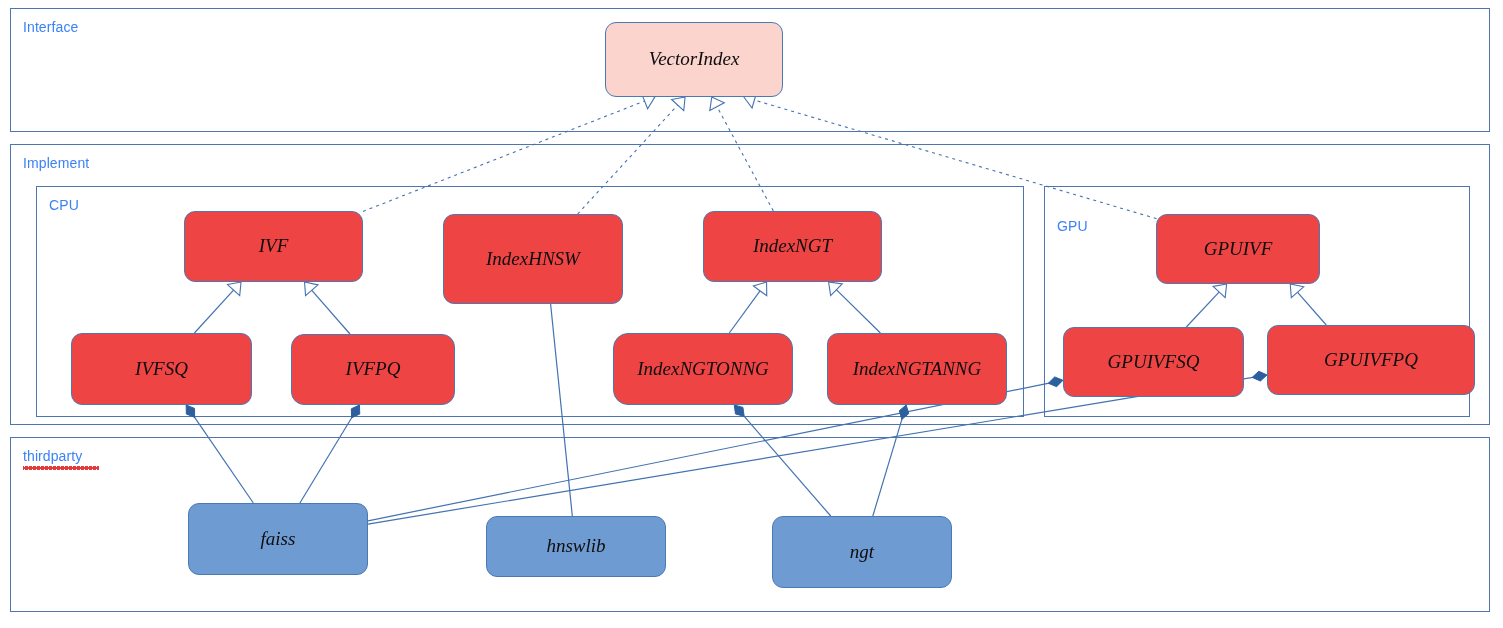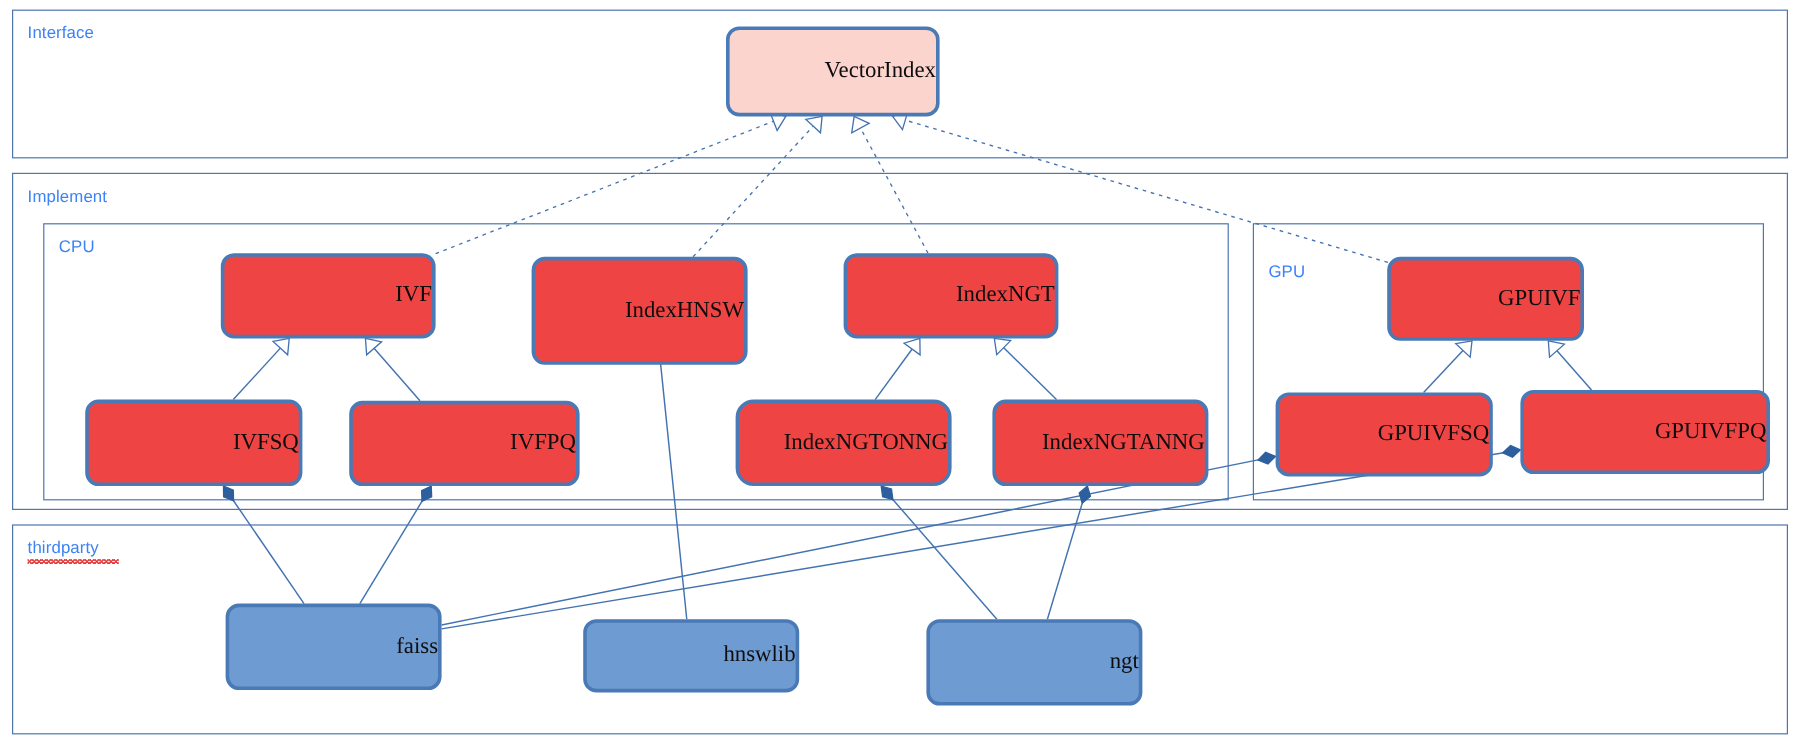--- a/index.html
+++ b/index.html
@@ -32,29 +32,30 @@
       repeating-linear-gradient(135deg,#e03131 0 1px,transparent 1px 2px),
       repeating-linear-gradient(45deg,#e03131 0 1px,transparent 1px 2px);
     background-size:4px 4px;
     opacity:.95;
   }
 
   
   .node{
     position:absolute;
     box-sizing:border-box;
-    border:3px solid #a3a3a3;
+    border:1px solid #a3a3a3;
     border-radius:11px;
-    display:flex;align-items:center;justify-content:flex-end;
+    display:flex;align-items:center;justify-content:center;
     font-family:"Liberation Serif", serif;
     font-size:19px;
     color:#0d0d0d;
     text-align:center;
     line-height:1.1;
     white-space:nowrap;
+    font-style:italic;
   }
   .node.pink{background:#fbd4cd;}
   .node.green{background:#ef4444;}
   .node.blue{background:#6f9bd3;}
 
   
   #edges{position:absolute;left:0;top:0;width:1503px;height:628px;}
 </style>
 </head>
 <body>
@@ -158,21 +159,21 @@
       </div>
       <div class="node green" style="left: 703px; top: 211px; width: 179px; height: 71px; border-color: rgb(74, 122, 181);">
         <span>IndexNGT</span>
       </div>
       <div class="node green" style="left: 1156px; top: 214px; width: 164px; height: 70px; border-color: rgb(74, 122, 181);">
         <span>GPUIVF</span>
       </div>
       <div class="node green" style="left: 71px; top: 333px; width: 181px; height: 72px; border-color: rgb(74, 122, 181);">
         <span>IVFSQ</span>
       </div>
-      <div class="node green" style="left: 291px; top: 334px; width: 192px; height: 71px; border-color: rgb(74, 122, 181);">
+      <div class="node green" style="left: 291px; top: 334px; width: 164px; height: 71px; border-color: rgb(74, 122, 181); border-radius: 13px;">
         <span>IVFPQ</span>
       </div>
       <div class="node green" style="left: 613px; top: 333px; width: 180px; height: 72px; border-color: rgb(74, 122, 181); border-radius: 15px;">
         <span>IndexNGTONNG</span>
       </div>
       <div class="node green" style="left: 827px; top: 333px; width: 180px; height: 72px; border-color: rgb(74, 122, 181);">
         <span>IndexNGTANNG</span>
       </div>
       <div class="node green" style="left: 1063px; top: 327px; width: 181px; height: 70px; border-color: rgb(74, 122, 181);">
         <span>GPUIVFSQ</span>

